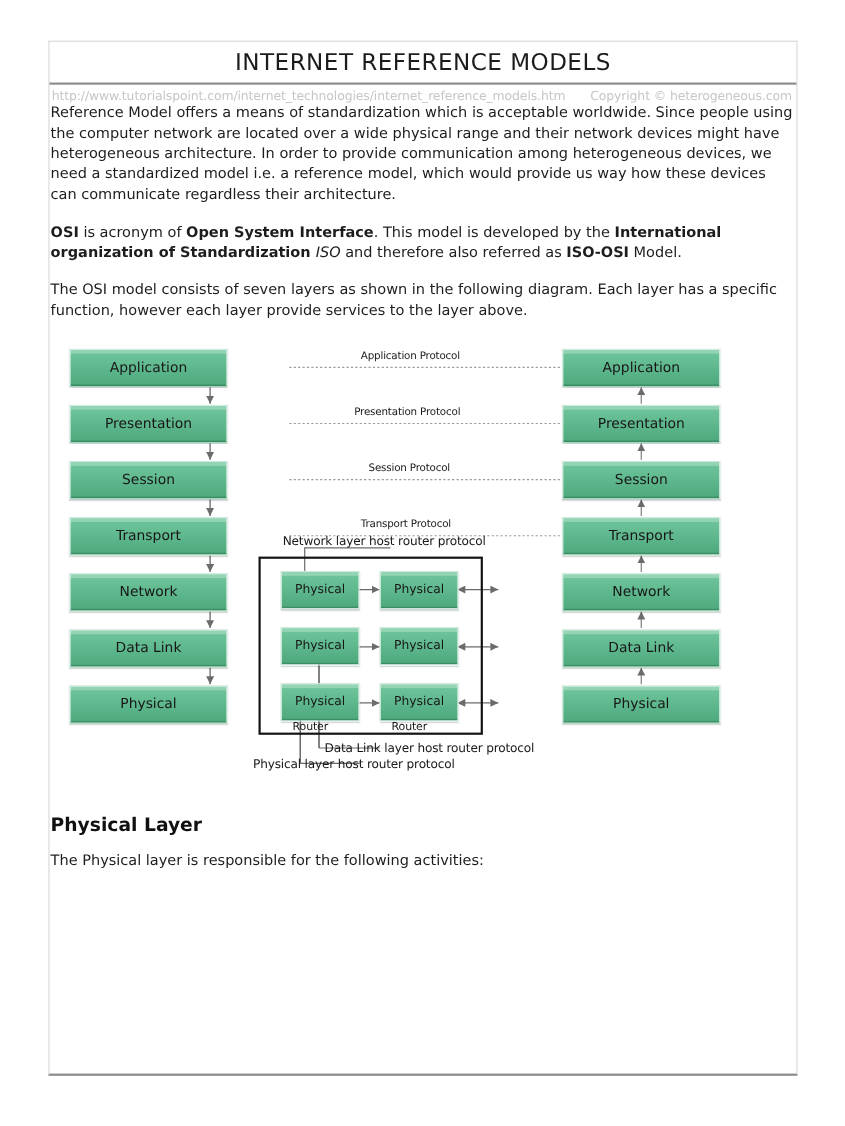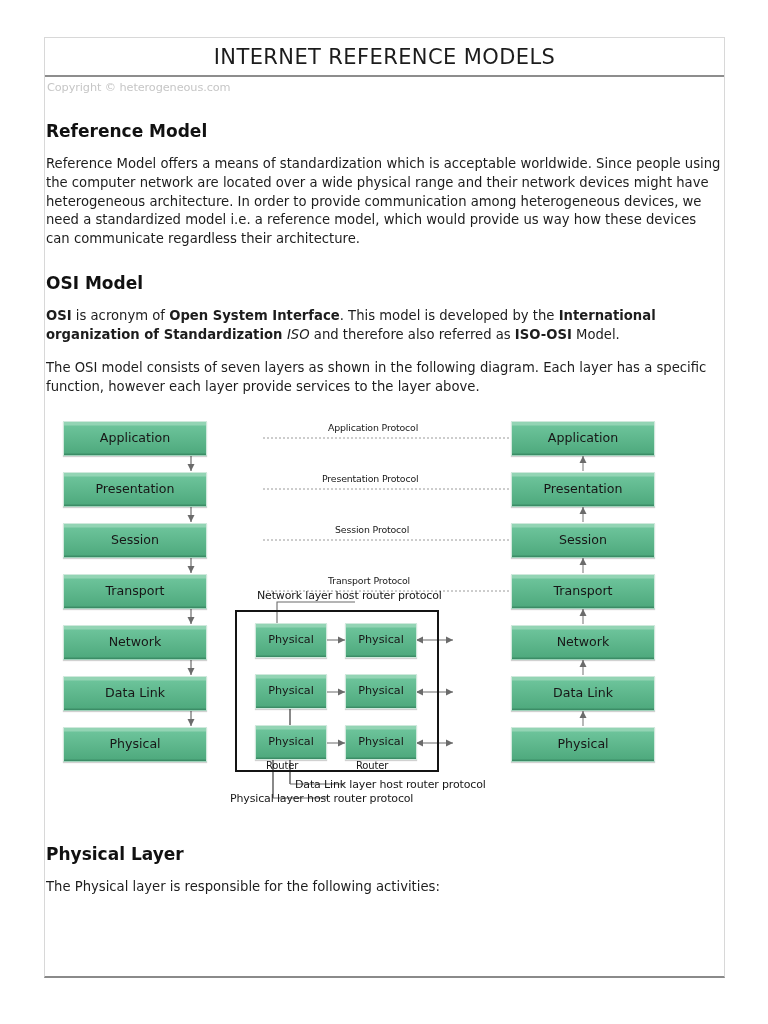--- a/index.html
+++ b/index.html
@@ -185,31 +185,30 @@
 </style>
 </head>
 <body>
 
 <div class="page">
 
   <div class="doc-title">INTERNET REFERENCE MODELS</div>
   <div class="title-rule"></div>
 
   <div class="urlbar">
+    <span class="url">http://www.tutorialspoint.com/internet_technologies/internet_reference_models.htm</span>
     <span class="copy">Copyright © heterogeneous.com</span>
   </div>
 
   <div class="content">
 
-    <h2 class="sec first">Reference Model</h2>
 
     <p class="para">Reference Model offers a means of standardization which is acceptable worldwide. Since people using the computer network are located over a wide physical range and their network devices might have heterogeneous architecture. In order to provide communication among heterogeneous devices, we need a standardized model i.e. a reference model, which would provide us way how these devices can communicate regardless their architecture.</p>
 
 
-    <h2 class="sec">OSI Model</h2>
 
     <p class="para"><b>OSI</b><span> is acronym of </span><b>Open System Interface</b><span>. This model is developed by the </span><b>International organization of Standardization </b><i>ISO</i><span> and therefore also referred as </span><b>ISO-OSI</b><span> Model.</span></p>
 
     <p class="para">The OSI model consists of seven layers as shown in the following diagram. Each layer has a specific function, however each layer provide services to the layer above.</p>
 
     <div class="diagram">
 
       <svg class="svg-layer" viewBox="0 0 681 408">
         <defs>
           <marker id="ar" markerWidth="7" markerHeight="7" refX="6" refY="3" orient="auto">

